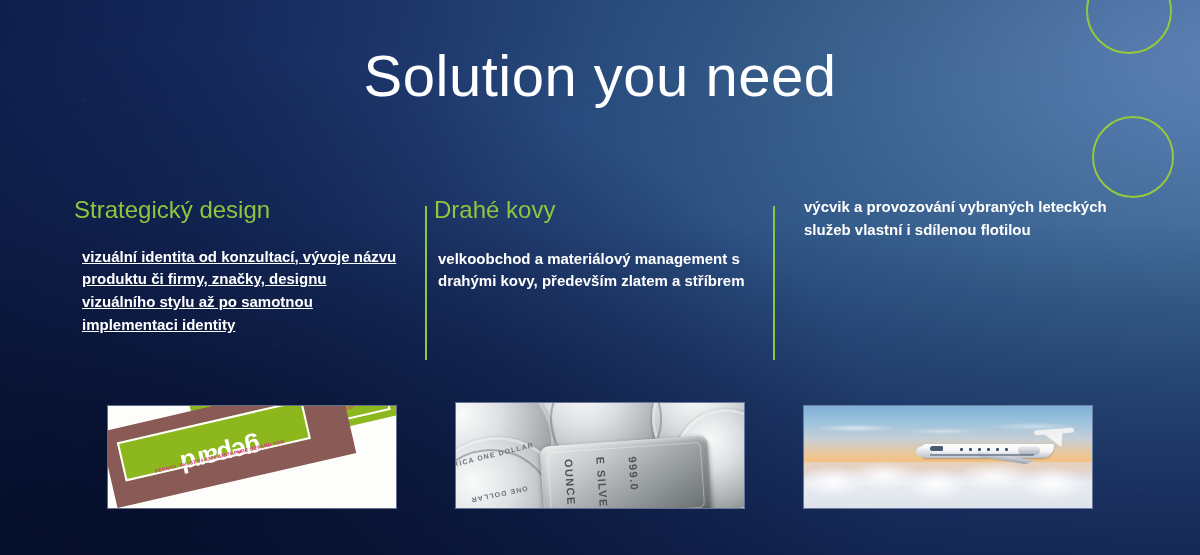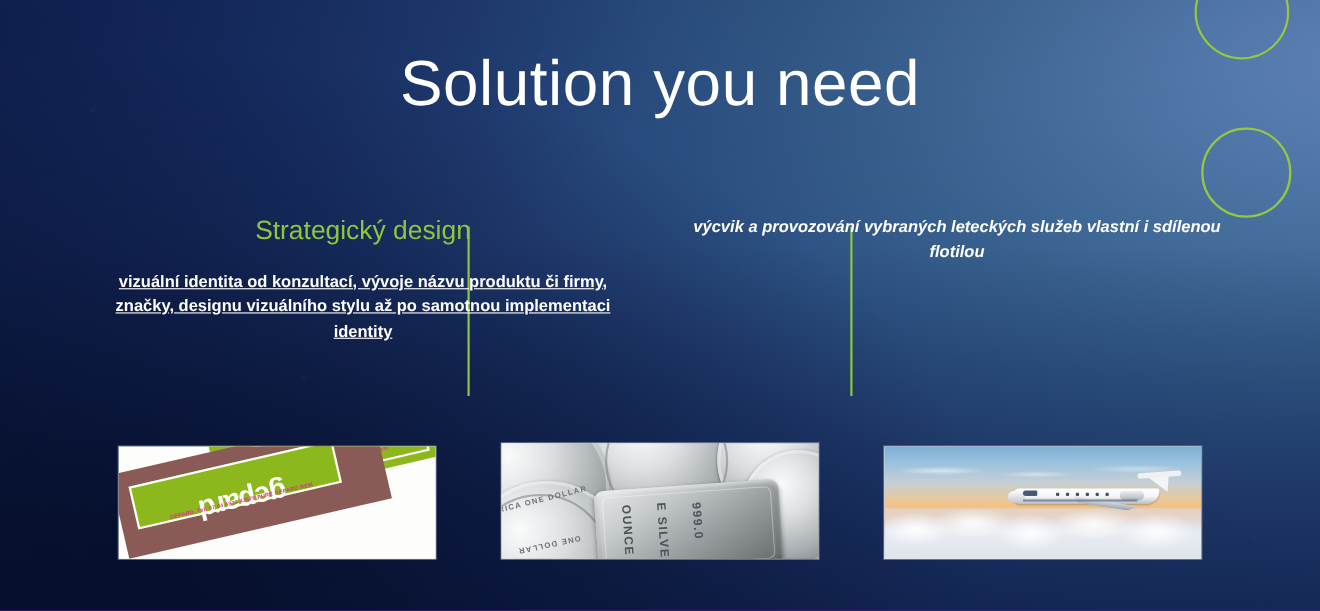--- a/index.html
+++ b/index.html
@@ -9,21 +9,21 @@
   }
   body {
     font-family: "Liberation Sans", sans-serif;
   }
 
   #slide {
     position: relative;
     width: 1200px;
     height: 555px;
     overflow: hidden;
-    background: #6d28d9;
+    background: #404040;
   }
 
   
   .bg-base {
     position: absolute;
     inset: 0;
     background:
       radial-gradient(125% 150% at 103% 8%,
         #6589bd 0%,
         #5880b4 9%,
@@ -93,21 +93,21 @@
     left: 60px;
     right: 60px;
     top: 196px;
     display: flex;
     align-items: flex-start;
   }
   .col {
     flex: 1 1 0;
     padding: 0 14px;
     box-sizing: border-box;
-    text-align: center;
+    text-align: left;
   }
   .col-head {
     color: #8fc63d;
     font-size: 24px;
     font-weight: 400;
     line-height: 1.15;
     margin: 0 0 22px 0;
   }
   .col.c1 .col-head { margin-bottom: 22px; }
   .col.c2 .col-head { margin-bottom: 24px; }
@@ -115,21 +115,21 @@
 
   .col-body {
     color: #ffffff;
     font-size: 15px;
     font-weight: 600;
     line-height: 1.52;
     margin: 0;
     padding: 0 4px;
   }
   .col.c1 .col-body { padding: 0 8px; text-decoration: underline; }
-  .col.c3 .col-body { padding: 0 10px; font-style: italic; }
+  .col.c3 .col-body { padding: 0 10px; }
 
   .divider {
     position: absolute;
     top: 206px;
     width: 0;
     height: 154px;
     border-left: 2px solid #8fc63d;
   }
   .divider.d1 { left: 425px; }
   .divider.d2 { left: 773px; }
@@ -398,20 +398,24 @@
   <div class="divider d1"></div>
   <div class="divider d2"></div>
 
   <div class="columns">
 
     <div class="col c1">
       <div class="col-head">Strategický design</div>
       <div class="col-body">vizuální identita od konzultací, vývoje názvu produktu či firmy, značky, designu vizuálního stylu až po samotnou implementaci identity</div>
     </div>
 
+    <div class="col c2">
+      <div class="col-head">Drahé kovy</div>
+      <div class="col-body">velkoobchod a materiálový management s drahými kovy, především zlatem a stříbrem</div>
+    </div>
 
     <div class="col c3">
       <div class="col-body">výcvik a provozování vybraných leteckých služeb vlastní i sdílenou flotilou</div>
     </div>
 
   </div>
 
   <div class="photos">
 
     <div class="photo p1">

